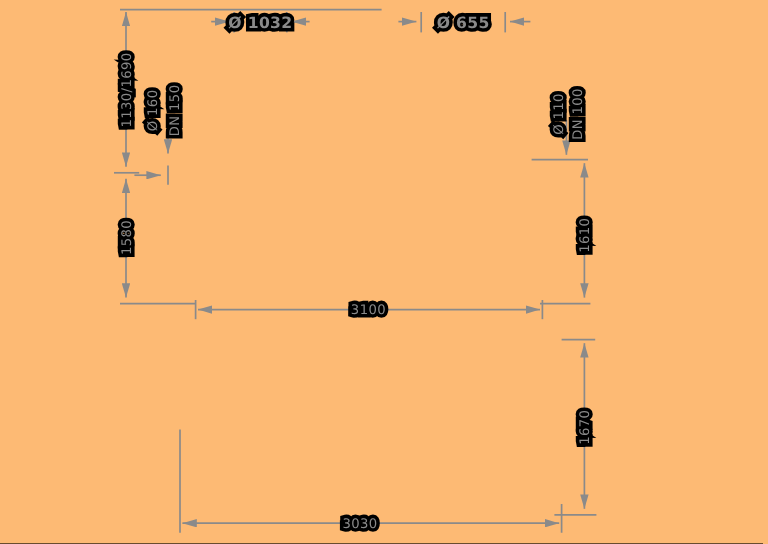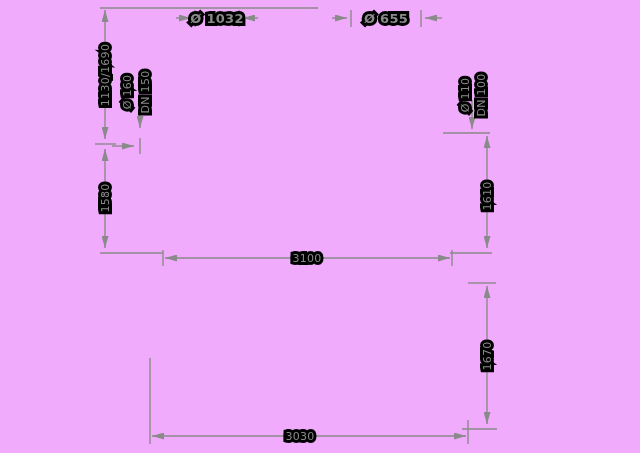--- a/index.html
+++ b/index.html
@@ -8,21 +8,21 @@
     background: #000000;
     width: 640px;
     height: 453px;
     overflow: hidden;
     font-family: "DejaVu Sans", sans-serif;
   }
   .stage {
     position: relative;
     width: 640px;
     height: 453px;
-    background: #f0abfc;
+    background: #fdba74;
   }
   svg text {
     fill: #8a8a8a;
     stroke: #000000;
     stroke-width: 6px;
     paint-order: stroke;
     font-family: "DejaVu Sans", sans-serif;
     letter-spacing: 0.3px;
   }
   .dim-sm { font-size: 11px; }

